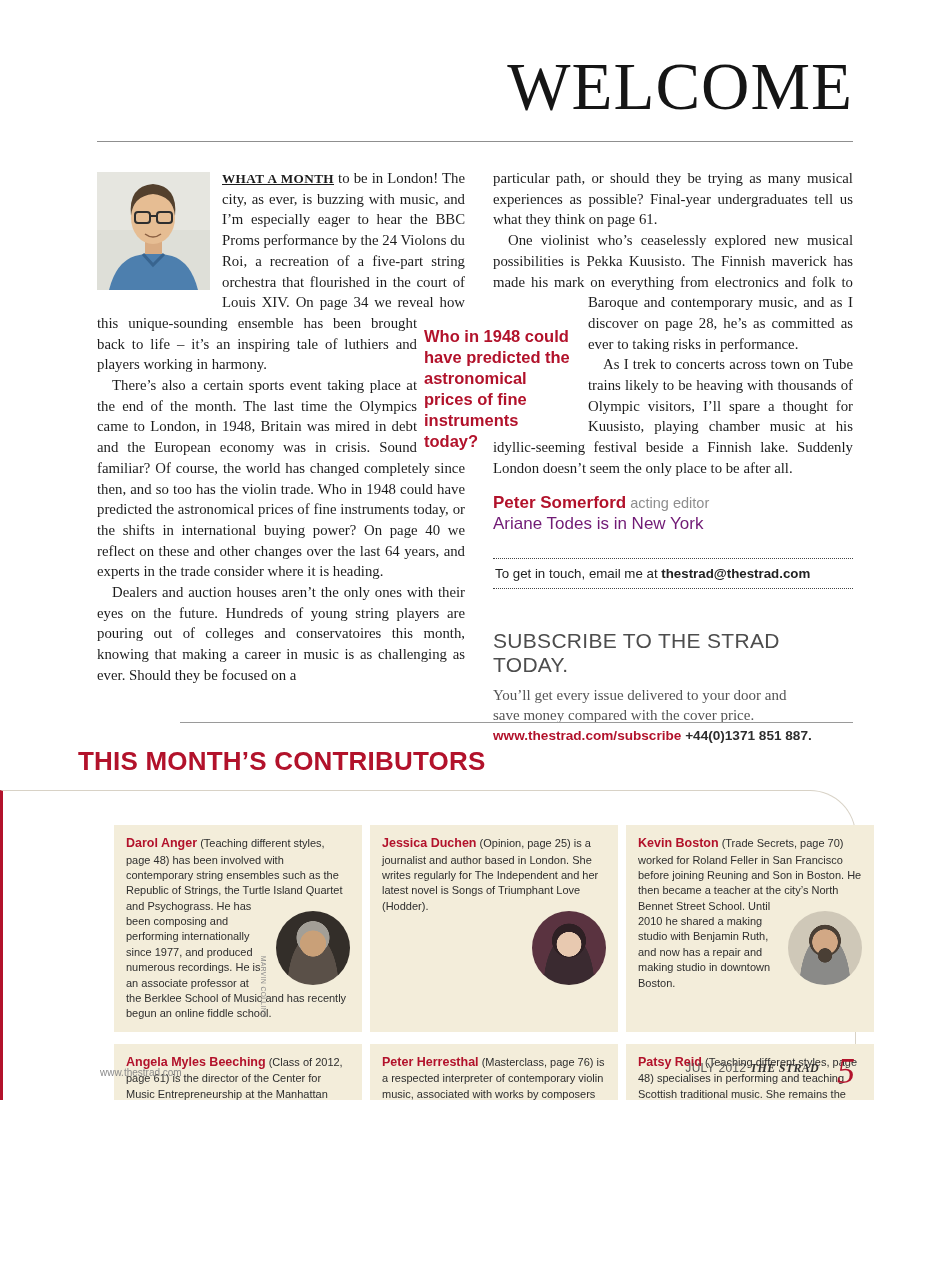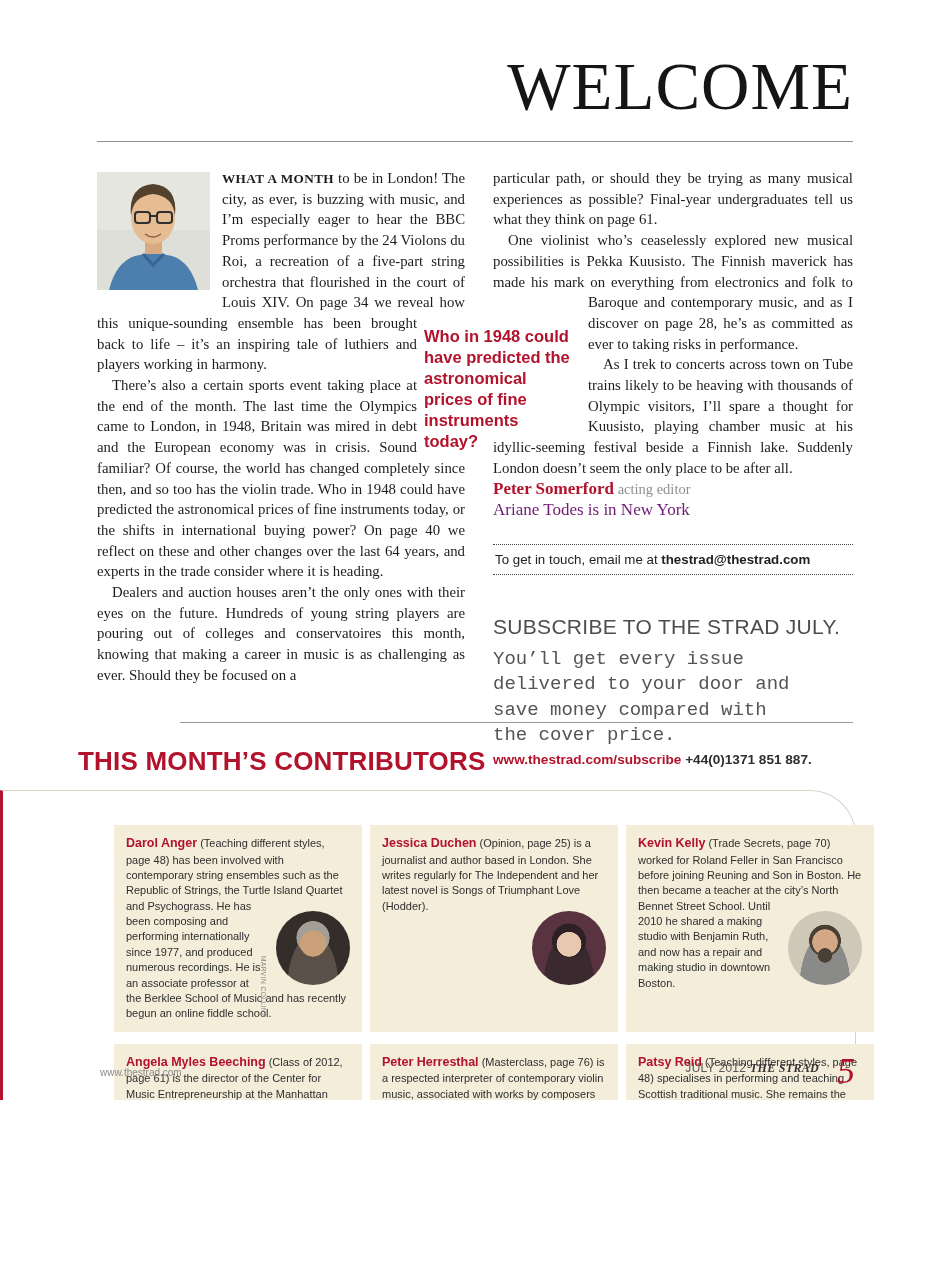--- a/index.html
+++ b/index.html
@@ -10,40 +10,40 @@
   .welcome{position:absolute;top:48px;right:72px;margin:0;font-size:67px;font-weight:400;
            letter-spacing:1px;color:#151515;font-family:"Liberation Serif",serif;}
   .title-rule{position:absolute;top:141px;left:97px;right:72px;border-top:1px solid #8f8f8f;}
 
   
   .content{position:absolute;top:168px;left:97px;width:756px;display:flex;gap:28px;}
   .col-left{width:368px;}
   .col-right{width:360px;}
   .para{margin:0;font-size:14.8px;line-height:1.4;text-align:justify;}
   .para.indent{text-indent:15px;}
-  .leadin{font-weight:bold;font-size:13.2px;letter-spacing:.4px;}
+  .leadin{font-weight:bold;font-size:13.2px;letter-spacing:.4px;text-decoration:underline;}
   .editor-photo{float:left;width:113px;height:118px;margin:4px 12px 5px 0;}
   .editor-photo svg{display:block;}
   .spacer-pq-left{float:right;width:48px;height:142px;}
   .spacer-pq-right{float:left;width:95px;height:140px;}
   .pull-quote{position:absolute;left:327px;top:158px;width:152px;
               font-family:"Liberation Sans",sans-serif;font-weight:bold;font-size:16.5px;
               line-height:1.27;color:#b2122b;}
 
   
-  .signature{font-family:Liberation Serif, serif;}
+  .signature{margin-top:14px;font-family:Liberation Sans, sans-serif;}
   .sig-name{color:#b2122b;font-size:17px;font-weight:bold;}
   .sig-role{color:#8e8e8e;font-size:14.5px;}
   .sig-note{color:#701a75;font-size:17px;margin-top:1px;}
   .contact{margin-top:24px;padding:7px 2px;border-top:1px dotted #444;border-bottom:1px dotted #444;
            font-family:"Liberation Sans",sans-serif;font-size:13.3px;color:#222;}
   .email{font-weight:bold;cursor:pointer;}
   .subscribe{margin-top:40px;}
   .sub-head{font-family:"Liberation Sans",sans-serif;font-size:21px;color:#4d4d4d;letter-spacing:.3px;}
-  .sub-body{margin-top:8px;font-family:Liberation Mono, monospace;font-size:19px;color:#555;
+  .sub-body{margin-top:8px;font-family:Liberation Serif, serif;font-size:15px;color:#555;
             line-height:1.35;width:305px;}
   .sub-cta{margin-top:3px;font-family:"Liberation Sans",sans-serif;font-size:13.6px;}
   .sub-url{color:#b2122b;font-weight:bold;cursor:pointer;text-align:right;}
   .sub-phone{color:#2e2e2e;font-weight:bold;text-align:center;}
 
   .mid-rule{position:absolute;top:722px;left:180px;right:72px;border-top:1px solid #9a9a9a;}
 
   
   .contrib-heading{position:absolute;top:746px;left:78px;margin:0;
                    font-family:"Liberation Sans",sans-serif;font-weight:bold;font-size:26px;
@@ -136,21 +136,21 @@
       <div class="signature">
         <div><b class="sig-name">Peter Somerford</b><span class="sig-role"> acting editor</span></div>
         <div class="sig-note">Ariane Todes is in New York</div>
       </div>
 
       <div class="contact">
         <span>To get in touch, email me at </span><b class="email">thestrad@thestrad.com</b>
       </div>
 
       <div class="subscribe">
-        <div class="sub-head">SUBSCRIBE TO THE STRAD JULY.</div>
+        <div class="sub-head">SUBSCRIBE TO THE STRAD TODAY.</div>
         <div class="sub-body">You’ll get every issue delivered to your door and save money compared with the cover price.</div>
         <div class="sub-cta"><b class="sub-url">www.thestrad.com/subscribe</b><b class="sub-phone"> +44(0)1371 851 887.</b></div>
       </div>
     </div>
 
     <div class="pull-quote">Who in 1948 could have predicted the astronomical prices of fine instruments today?</div>
   </div>
 
   <div class="mid-rule"></div>
 
@@ -181,21 +181,21 @@
           <span class="cbio">is a journalist and author based in London. She writes regularly for The Independent and her latest novel is Songs of Triumphant Love (Hodder).</span>
         </p>
         <span class="ccredit"></span>
       </div>
 
       <div class="card">
         <p class="bio">
           <span class="photo-float">
               <span class="cphoto p2"></span>
             </span>
-          <b class="cname">Kevin Kelly</b>
+          <b class="cname">Kevin Boston</b>
           <span class="cdetail">(Trade Secrets, page 70)</span>
           <span class="cbio">worked for Roland Feller in San Francisco before joining Reuning and Son in Boston. He then became a teacher at the city’s North Bennet Street School. Until 2010 he shared a making studio with Benjamin Ruth, and now has a repair and making studio in downtown Boston.</span>
         </p>
         <span class="ccredit"></span>
       </div>
 
       <div class="card">
         <p class="bio">
           <span class="photo-float">
               <span class="cphoto p3"></span>

